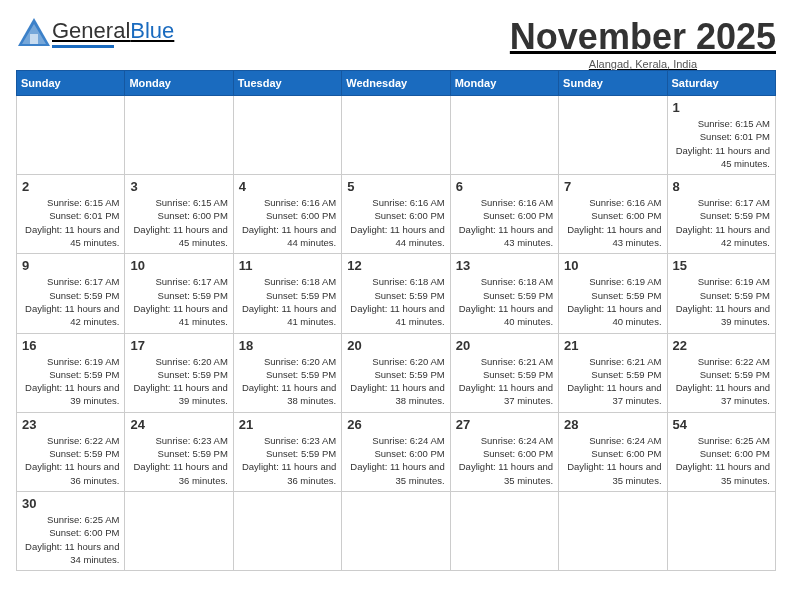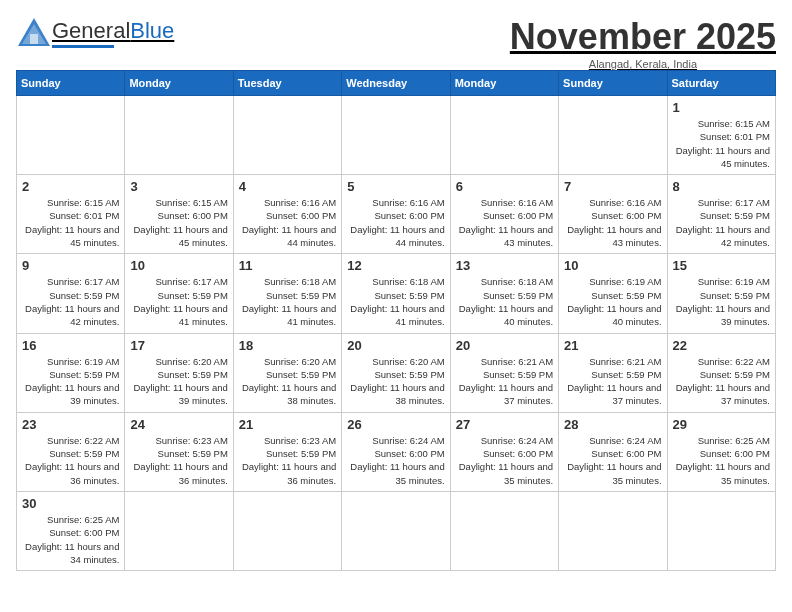--- a/index.html
+++ b/index.html
@@ -337,21 +337,21 @@
 and 35 minutes.</div>
         </td>
         <td>
           <span class="day-number">28</span>
           <div class="day-info">Sunrise: 6:24 AM
 Sunset: 6:00 PM
 Daylight: 11 hours
 and 35 minutes.</div>
         </td>
         <td>
-          <span class="day-number">29</span>
+          <span class="day-number">54</span>
           <div class="day-info">Sunrise: 6:25 AM
 Sunset: 6:00 PM
 Daylight: 11 hours
 and 35 minutes.</div>
         </td>
       </tr>
       <tr class="last-row">
         <td>
           <span class="day-number">30</span>
           <div class="day-info">Sunrise: 6:25 AM

